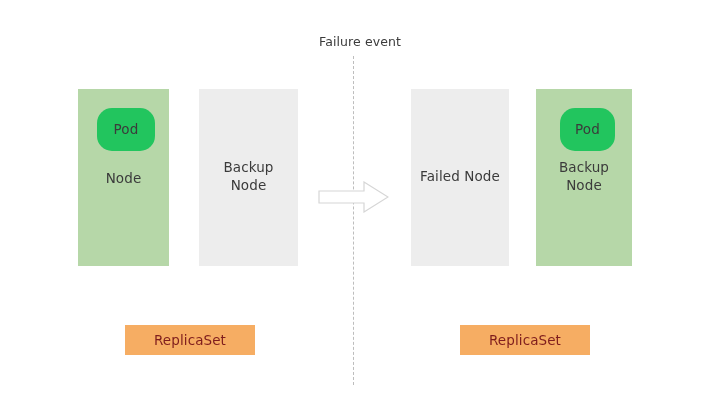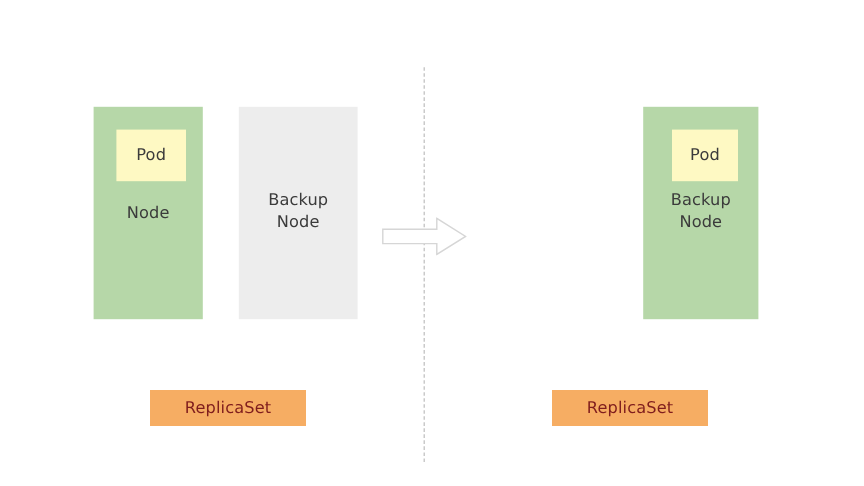--- a/index.html
+++ b/index.html
@@ -27,24 +27,25 @@
     box-sizing: border-box;
     display: block;
   }
   .node-green { background: #b6d7a8; }
   .node-gray  { background: #ededed; }
 
   
   .pod-box {
     position: absolute;
     box-sizing: border-box;
-    background: #fef9c3;
+    background: #22c55e;
     display: flex;
     align-items: center;
     justify-content: center;
+    border-radius: 15px;
   }
   .pod-label {
     font-size: 13.5px;
     color: #3b3b3b;
     line-height: 1.15;
     text-align: center;
     letter-spacing: 0.1px;
   }
 
   
@@ -97,20 +98,21 @@
     position: absolute;
     line-height: 0;
   }
   .arrow-wrap svg { display: block; }
 </style>
 </head>
 <body>
 
 <div id="canvas">
 
+  <div class="failure-title" style="top:34px;">Failure event</div>
 
   <div class="divider" style="left:353px; top:56px; height:329px;"></div>
 
   <div class="node-box node-green" style="left:78px; top:89px; width:91px; height:177px;">
     <div class="pod-box" style="left:19px; top:19px; width:58px; height:43px;">
       <span class="pod-label">Pod</span>
     </div>
     <div class="node-label" style="top:81px;">Node</div>
   </div>
 
@@ -122,20 +124,23 @@
   <div class="replicaset-box" style="left:125px; top:325px; width:130px; height:30px;">
     <span class="replicaset-label">ReplicaSet</span>
   </div>
 
   <div class="arrow-wrap" style="left:318px; top:181px;">
     <svg width="71" height="32" viewBox="0 0 71 32" xmlns="http://www.w3.org/2000/svg">
       <polygon points="1,10 46,10 46,1 70,16 46,31 46,22 1,22" fill="#ffffff" stroke="#d6d6d6" stroke-width="1.2" stroke-linejoin="miter"></polygon>
     </svg>
   </div>
 
+  <div class="node-box node-gray" style="left:411px; top:89px; width:98px; height:177px;">
+    <div class="node-label" style="top:79px;">Failed Node</div>
+  </div>
 
   <div class="node-box node-green" style="left:536px; top:89px; width:96px; height:177px;">
     <div class="pod-box" style="left:24px; top:19px; width:55px; height:43px;">
       <span class="pod-label">Pod</span>
     </div>
     <div class="node-label" style="top:70px;">Backup</div>
     <div class="node-label" style="top:88px;">Node</div>
   </div>
 
   <div class="replicaset-box" style="left:460px; top:325px; width:130px; height:30px;">

